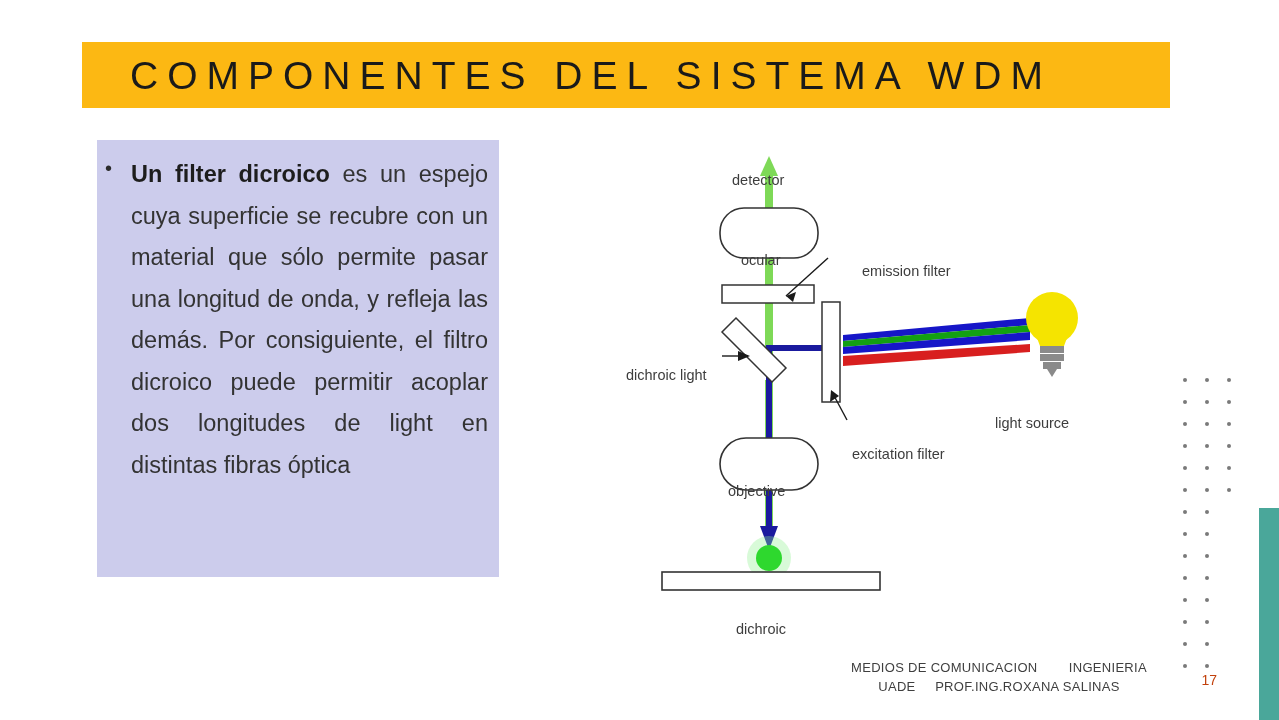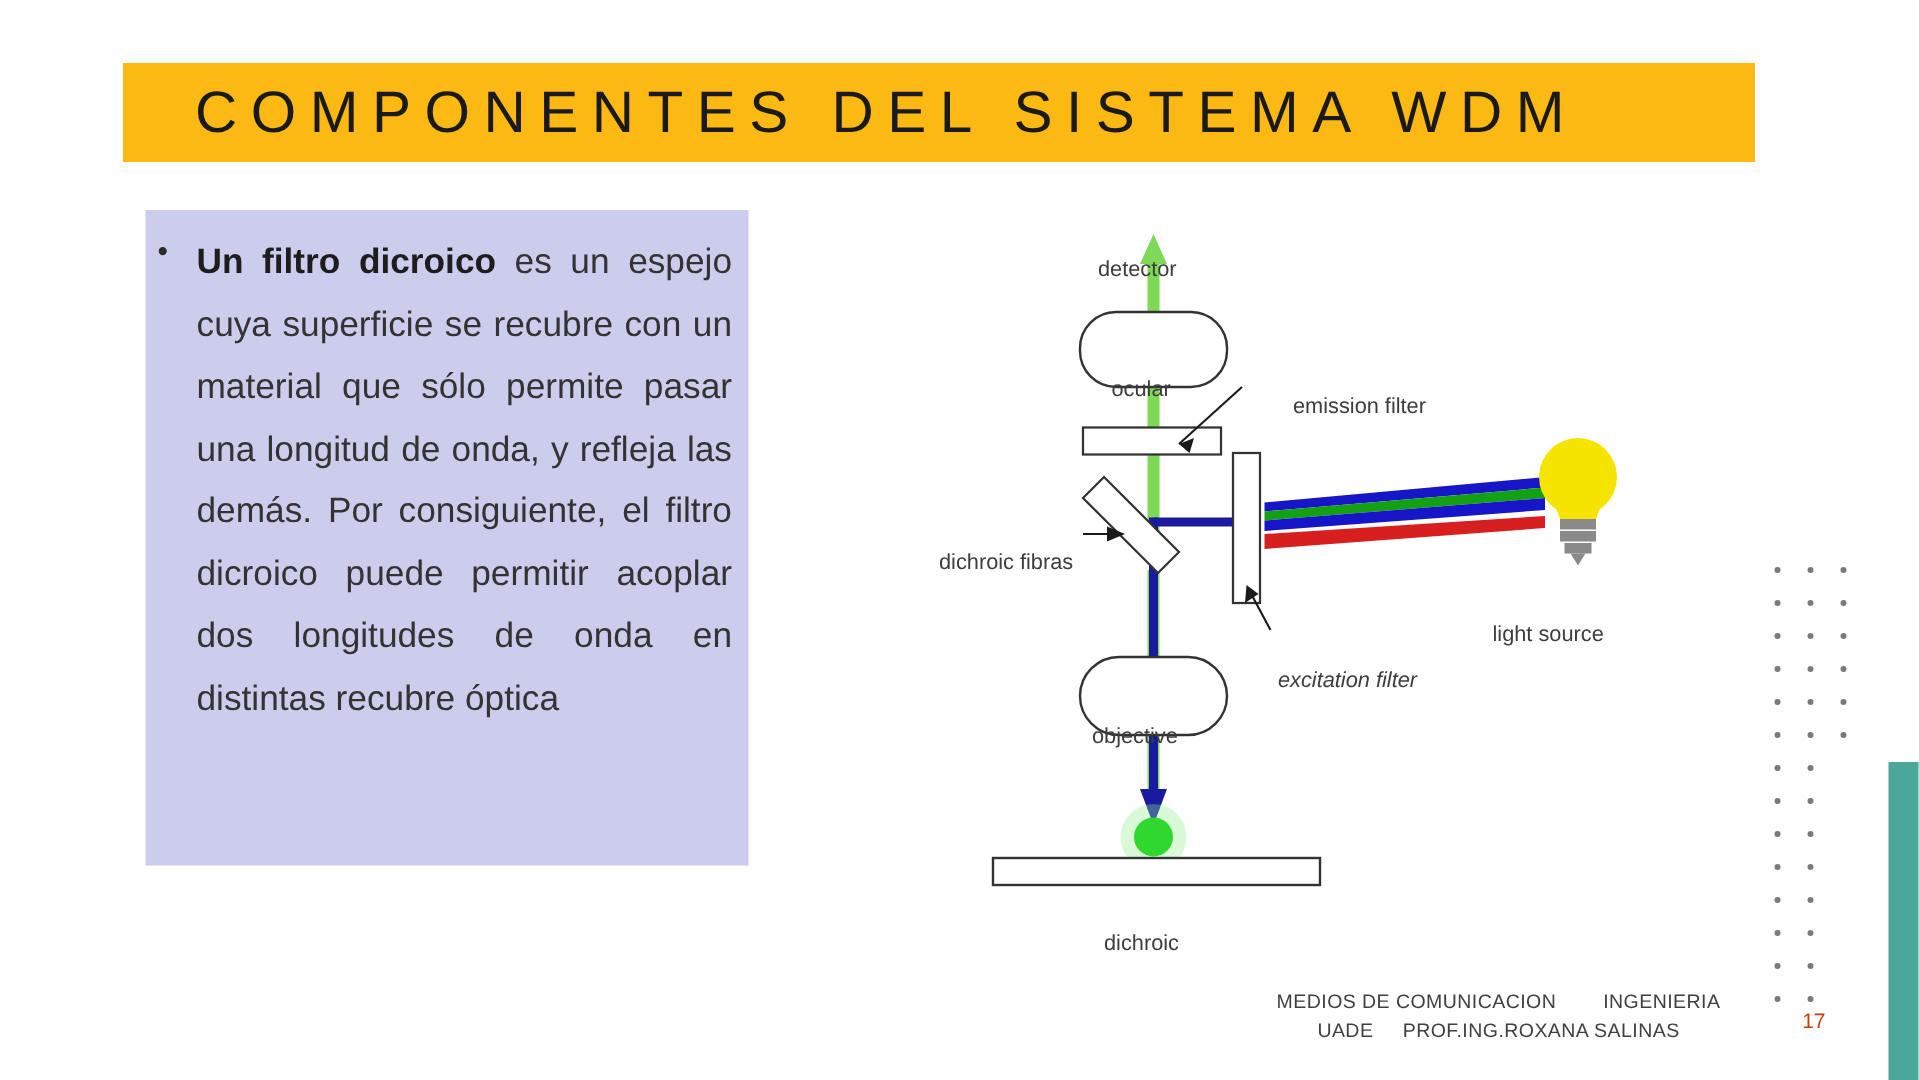--- a/index.html
+++ b/index.html
@@ -141,21 +141,21 @@
 <body>
 
 <div class="slide">
 
   <div class="title-band"></div>
   <div class="title-text">COMPONENTES DEL SISTEMA WDM</div>
 
   <div class="text-box"></div>
   <div class="bullet-dot">•</div>
   <div class="para">
-    <b>Un filtro dicroico</b><span> es un espejo cuya superficie se recubre con un material que sólo permite pasar una longitud de onda, y refleja las demás. Por consiguiente, el filtro dicroico puede permitir acoplar dos longitudes de onda en distintas recubre óptica</span>
+    <b>Un filter dicroico</b><span> es un espejo cuya superficie se recubre con un material que sólo permite pasar una longitud de onda, y refleja las demás. Por consiguiente, el filtro dicroico puede permitir acoplar dos longitudes de light en distintas fibras óptica</span>
   </div>
 
   <div class="figure">
     <svg width="560" height="490" viewBox="0 0 560 490">
 
       <g>
         <rect x="165" y="40" width="8" height="200" fill="#7ed957"></rect>
         <rect x="165" y="250" width="8" height="160" fill="#7ed957"></rect>
 
         <polygon points="169,26 160,46 178,46" fill="#7ed957"></polygon>
@@ -220,22 +220,22 @@
         <line x1="122" y1="226" x2="148" y2="226"></line>
         <polygon points="150,226 138,221 138,231" fill="#1a1a1a" stroke="none"></polygon>
         <line x1="247" y1="290" x2="232" y2="262"></line>
         <polygon points="231,260 230,272 239,266" fill="#1a1a1a" stroke="none"></polygon>
       </g>
     </svg>
 
     <div class="fig-label" style="left:132px; top:14px;">detector</div>
     <div class="fig-label" style="left:141px; top:94px;">ocular</div>
     <div class="fig-label" style="left:262px; top:105px;">emission filter</div>
-    <div class="fig-label" style="left:26px; top:209px;">dichroic fibras</div>
-    <div class="fig-label" style="left:252px; top:288px;font-style:italic;">excitation filter</div>
+    <div class="fig-label" style="left:26px; top:209px;">dichroic light</div>
+    <div class="fig-label" style="left:252px; top:288px;">excitation filter</div>
     <div class="fig-label" style="left:395px; top:257px;">light source</div>
     <div class="fig-label" style="left:128px; top:325px;">objective</div>
     <div class="fig-label" style="left:136px; top:463px;">dichroic</div>
   </div>
 
   <div class="footer">
     <span class="footer-line">MEDIOS DE COMUNICACION        INGENIERIA</span>
     <span class="footer-line">UADE     PROF.ING.ROXANA SALINAS</span>
   </div>
   <div class="page-number">17</div>

